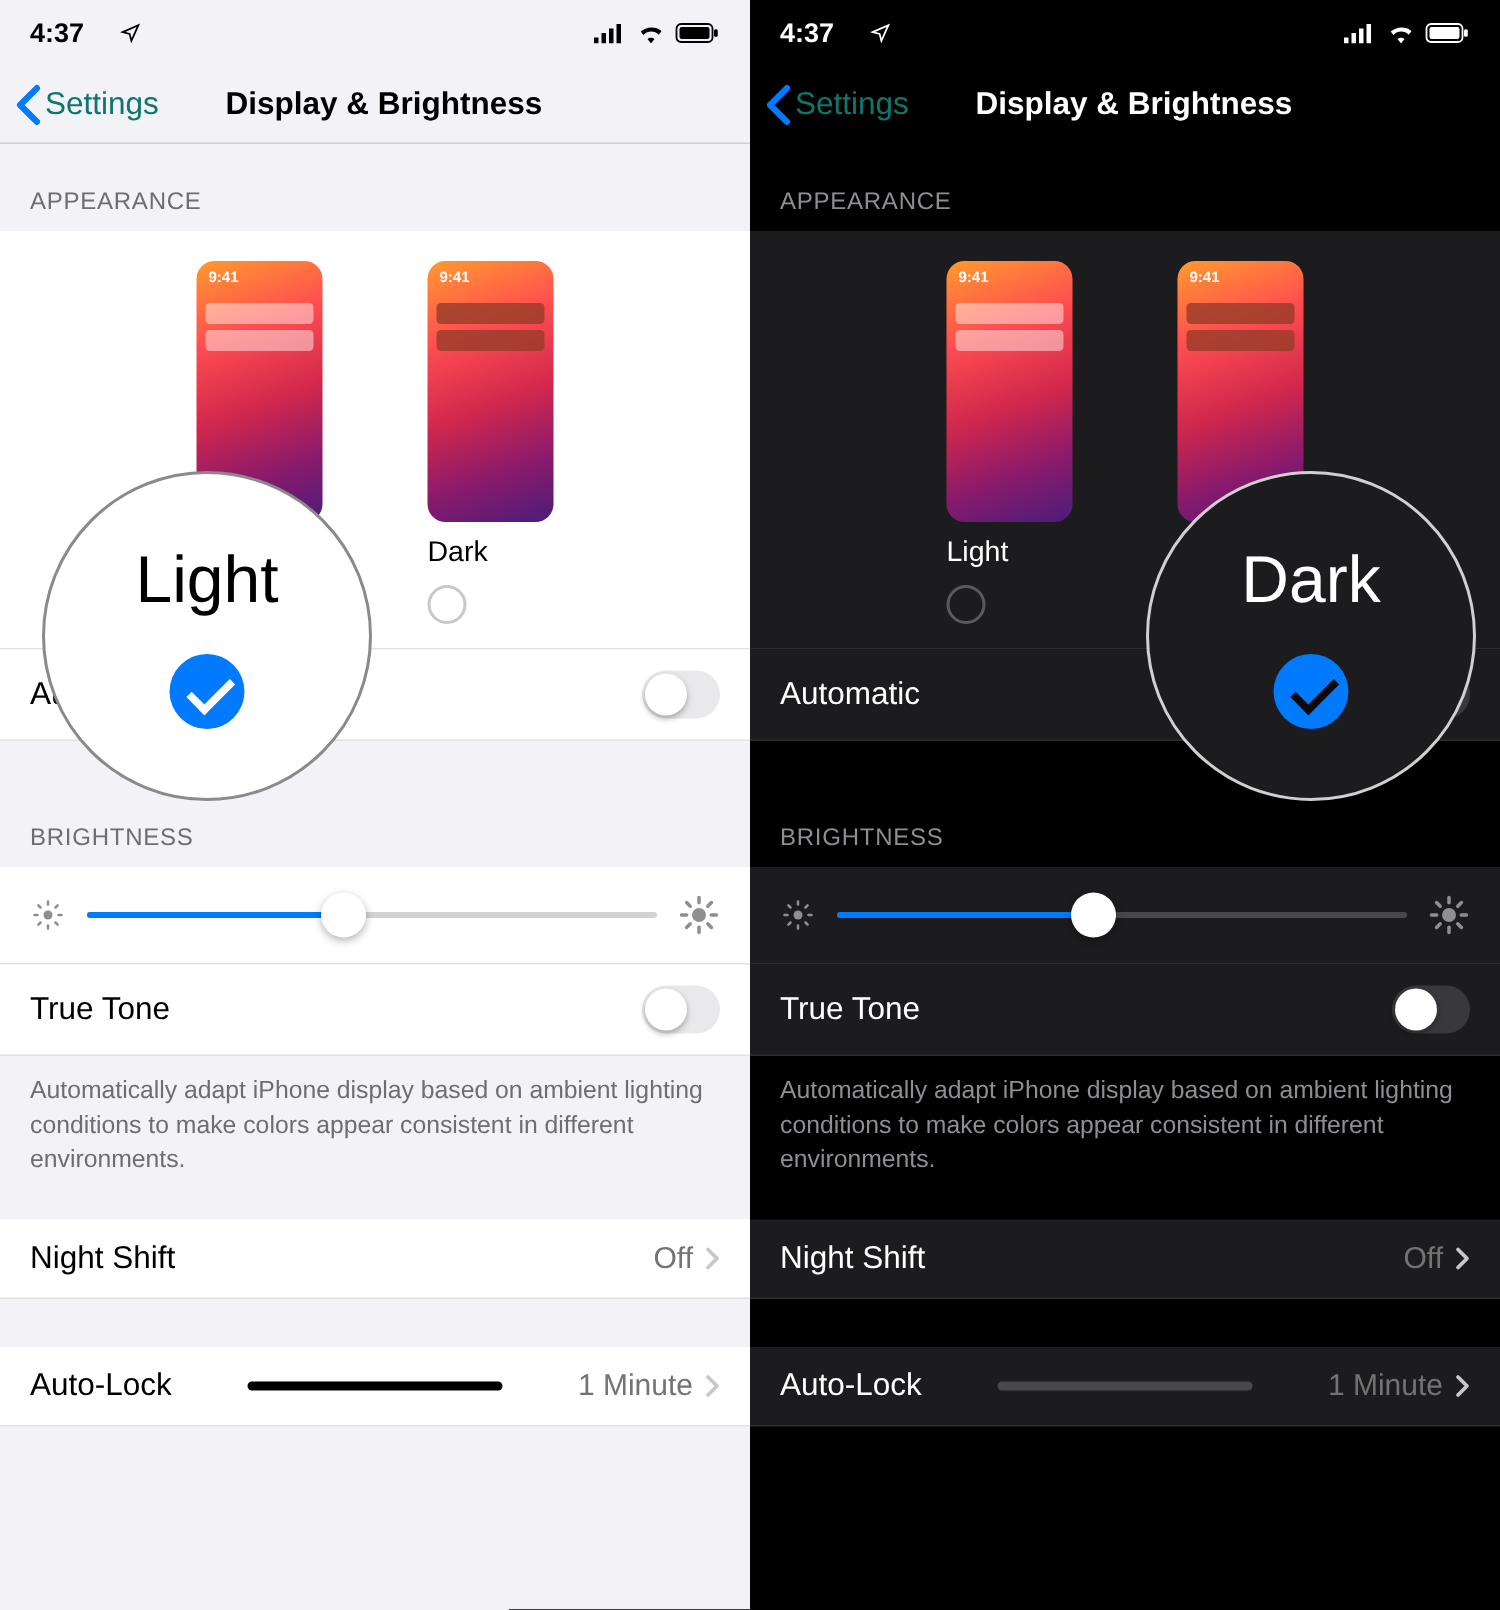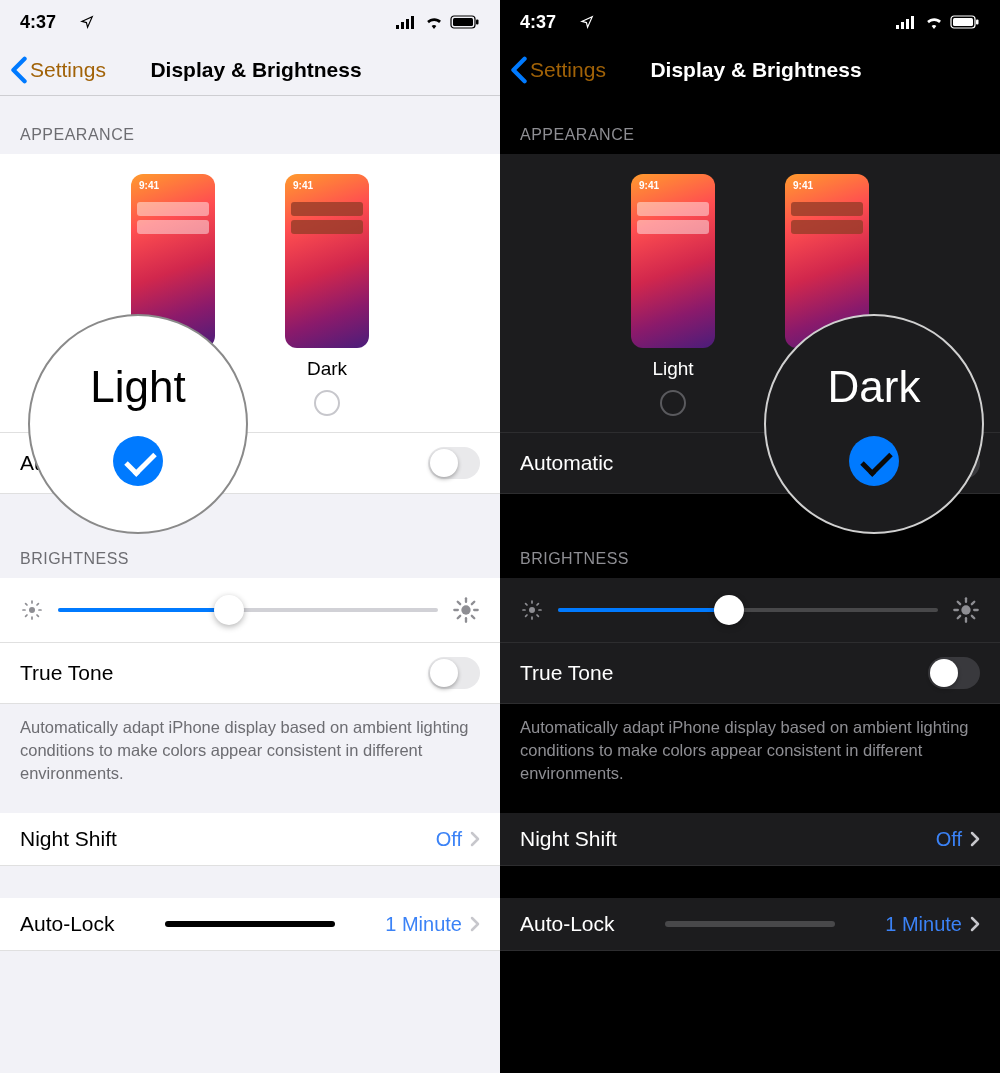--- a/index.html
+++ b/index.html
@@ -24,21 +24,21 @@
   .status-right { display: flex; align-items: center; gap: 6px; }
   .status-right svg, .status-left svg { display: block; }
 
   
   .nav-bar {
     height: 52px; display: flex; align-items: center; padding: 0 10px;
     position: relative;
   }
   .pane.light .nav-bar { border-bottom: 1px solid rgba(0,0,0,0.15); background:#f2f2f7;}
   .back-link {
-    display: flex; align-items: center; color: #a16207; font-size: 21px; gap: 2px;
+    display: flex; align-items: center; color: #0f766e; font-size: 21px; gap: 2px;
   }
   .back-link svg { width: 18px; height: 28px; }
   .nav-title {
     position: absolute; left: 0; right: 0; text-align:center; pointer-events:none;
     font-size: 21px; font-weight: 600; margin-left: 12px;
   }
   .pane.dark .nav-title { color:#fff; }
 
   
   .section-label {
@@ -47,29 +47,29 @@
   }
   .pane.light .section-label { color: #6d6d72; }
   .pane.dark .section-label { color: #8e8e93; }
 
   
   .cell {
     padding: 14px 20px; font-size: 21px; display:flex; align-items:center; justify-content:space-between;
   }
   .pane.light .cell { background:#fff; border-bottom:1px solid rgba(0,0,0,0.12); }
   .pane.dark  .cell { background:#1c1c1e; border-bottom:1px solid rgba(255,255,255,0.08); }
-  .cell-value { display:flex; align-items:center; gap:8px; color:#3b82f6; font-size:20px;}
+  .cell-value { display:flex; align-items:center; gap:8px; color:#737373; font-size:20px;}
   .chevron { color:#c7c7cc; }
 
   
   .appearance-block { padding: 20px 0 16px 0; }
   .pane.light .appearance-block { background:#fff; border-bottom:1px solid rgba(0,0,0,0.12);}
   .pane.dark  .appearance-block { background:#1c1c1e; border-bottom:1px solid rgba(255,255,255,0.08);}
   .thumbs { display:flex; justify-content:center; gap: 70px; }
-  .thumb-col { display:flex; flex-direction:column; align-items:center; gap:10px; }
+  .thumb-col { display:flex; flex-direction:column; align-items:flex-start; gap:10px; }
   .thumb {
     width: 84px; height: 174px; border-radius: 12px; position:relative; overflow:hidden;
     background: linear-gradient(160deg,#ff9a2e 0%,#ff4e50 28%,#d1274d 55%,#8b1a6b 78%,#4a1d7a 100%);
   }
   .thumb .mini-time { position:absolute; top:6px; left:8px; color:#fff; font-size:10px; font-weight:600;}
   .thumb .notif { position:absolute; left:6px; right:6px; height:14px; border-radius:3px; top:28px; background:rgba(255,255,255,0.45);}
   .thumb .notif.n2 { top:46px; }
   .thumb.dk .notif { background:rgba(150,60,40,0.8);}
   .thumb-label { font-size: 19px; }
   .radio {

